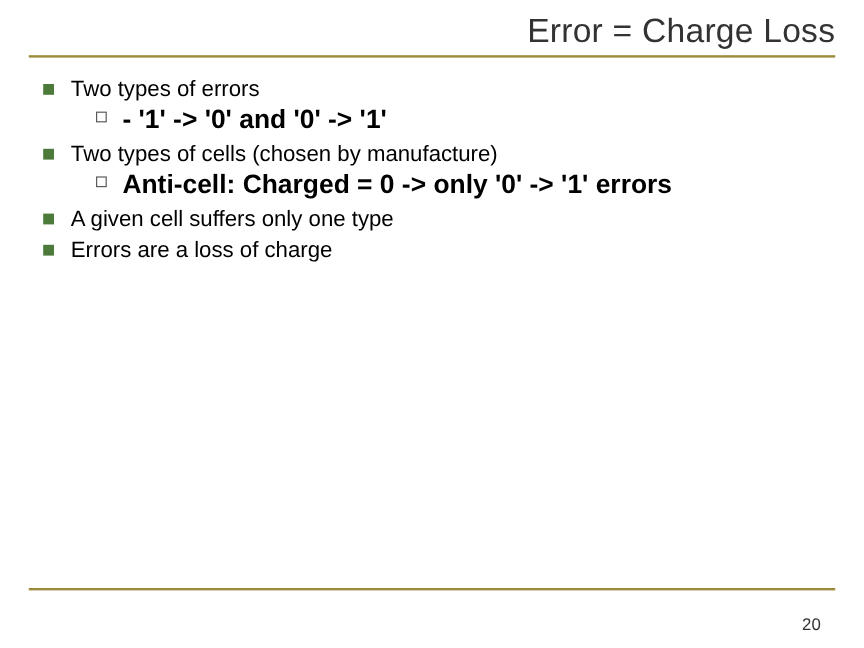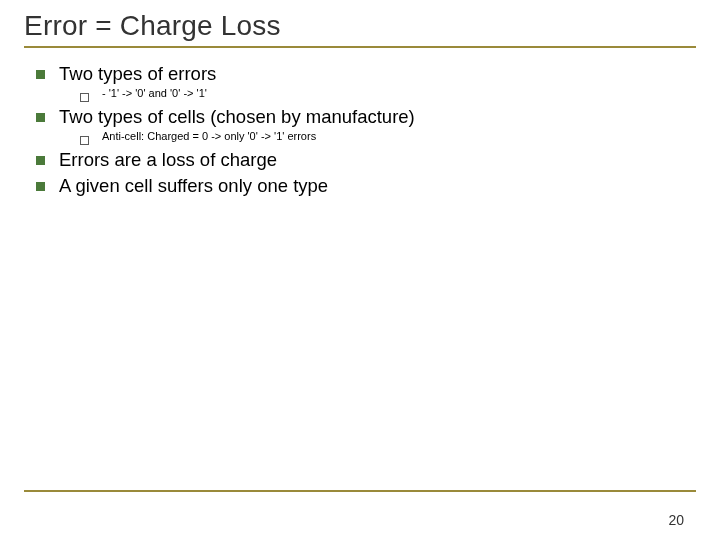--- a/index.html
+++ b/index.html
@@ -12,20 +12,21 @@
     color: #000;
     position: relative;
     overflow: hidden;
   }
   .slide {
     box-sizing: border-box;
     width: 720px;
     height: 540px;
     padding: 10px 24px 0 24px;
     position: relative;
+    text-align: right;
   }
   .title {
     font-size: 28px;
     color: #333333;
     margin: 0 0 4px 0;
     font-weight: 400;
     letter-spacing: 0.2px;
   }
   .rule-top {
     border: none;
@@ -69,21 +70,22 @@
   .l2 .bull {
     width: 7px;
     height: 7px;
     border: 1px solid #5b5b5b;
     background: #fff;
     margin-top: 6px;
     margin-right: 13px;
     flex: 0 0 auto;
   }
   .l2 .txt {
-    font-size: 11px;
+    font-size: 22px;
+    font-weight: bold;
   }
   .pagenum {
     position: absolute;
     right: 36px;
     bottom: 12px;
     font-size: 14px;
     color: #333;
   }
 </style>
 </head>
@@ -108,25 +110,25 @@
       <span class="bull"></span>
       <span class="txt">Two types of cells (chosen by manufacture)</span>
     </div>
     <div class="l2">
       <span class="bull"></span>
       <span class="txt">Anti-cell: Charged = 0 -&gt; only '0' -&gt; '1' errors</span>
     </div>
 
     <div class="l1">
       <span class="bull"></span>
-      <span class="txt">Errors are a loss of charge</span>
+      <span class="txt">A given cell suffers only one type</span>
     </div>
 
     <div class="l1">
       <span class="bull"></span>
-      <span class="txt">A given cell suffers only one type</span>
+      <span class="txt">Errors are a loss of charge</span>
     </div>
 
   </div>
 
   <hr class="rule-bottom">
   <div class="pagenum">20</div>
 </div>
 
 </body></html>

